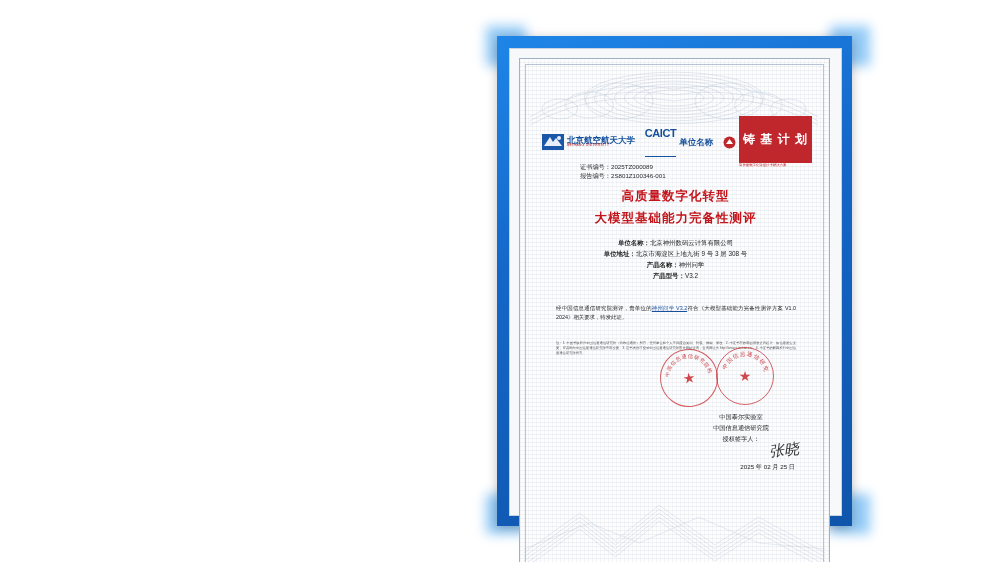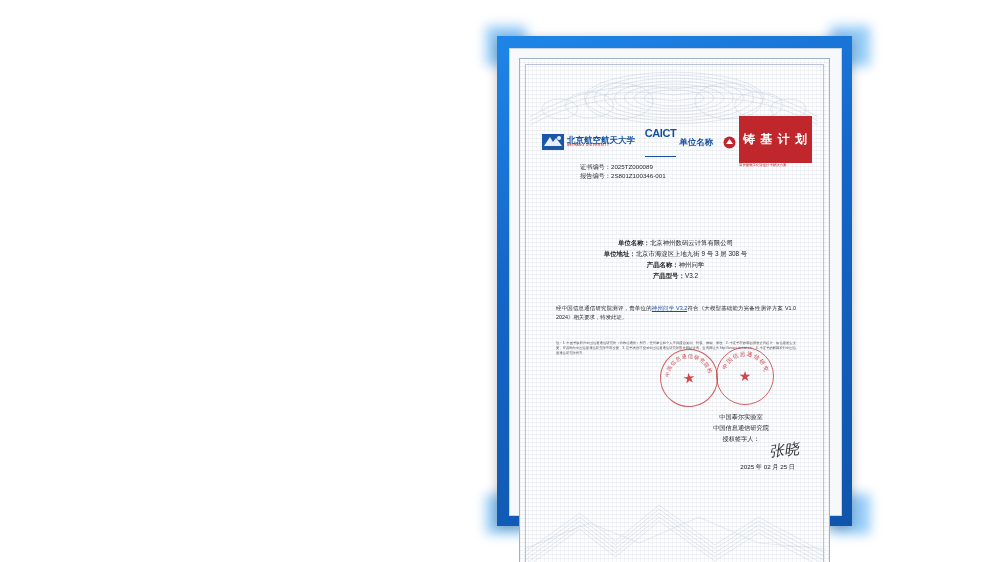--- a/index.html
+++ b/index.html
@@ -384,20 +384,24 @@
 
       <div class="meta">
         <div>
           <span>证书编号：</span><span>2025TZ000089</span>
         </div>
         <div>
           <span>报告编号：</span><span>2S801Z100346-001</span>
         </div>
       </div>
 
+      <div class="title-block">
+        <div class="title-main">高质量数字化转型</div>
+        <div class="title-sub">大模型基础能力完备性测评</div>
+      </div>
 
       <div class="fields">
         <div>
           <span class="f-label">单位名称：</span><span>北京神州数码云计算有限公司</span>
         </div>
         <div>
           <span class="f-label">单位地址：</span><span>北京市海淀区上地九街 9 号 3 层 308 号</span>
         </div>
         <div>
           <span class="f-label">产品名称：</span><span>神州问学</span>

